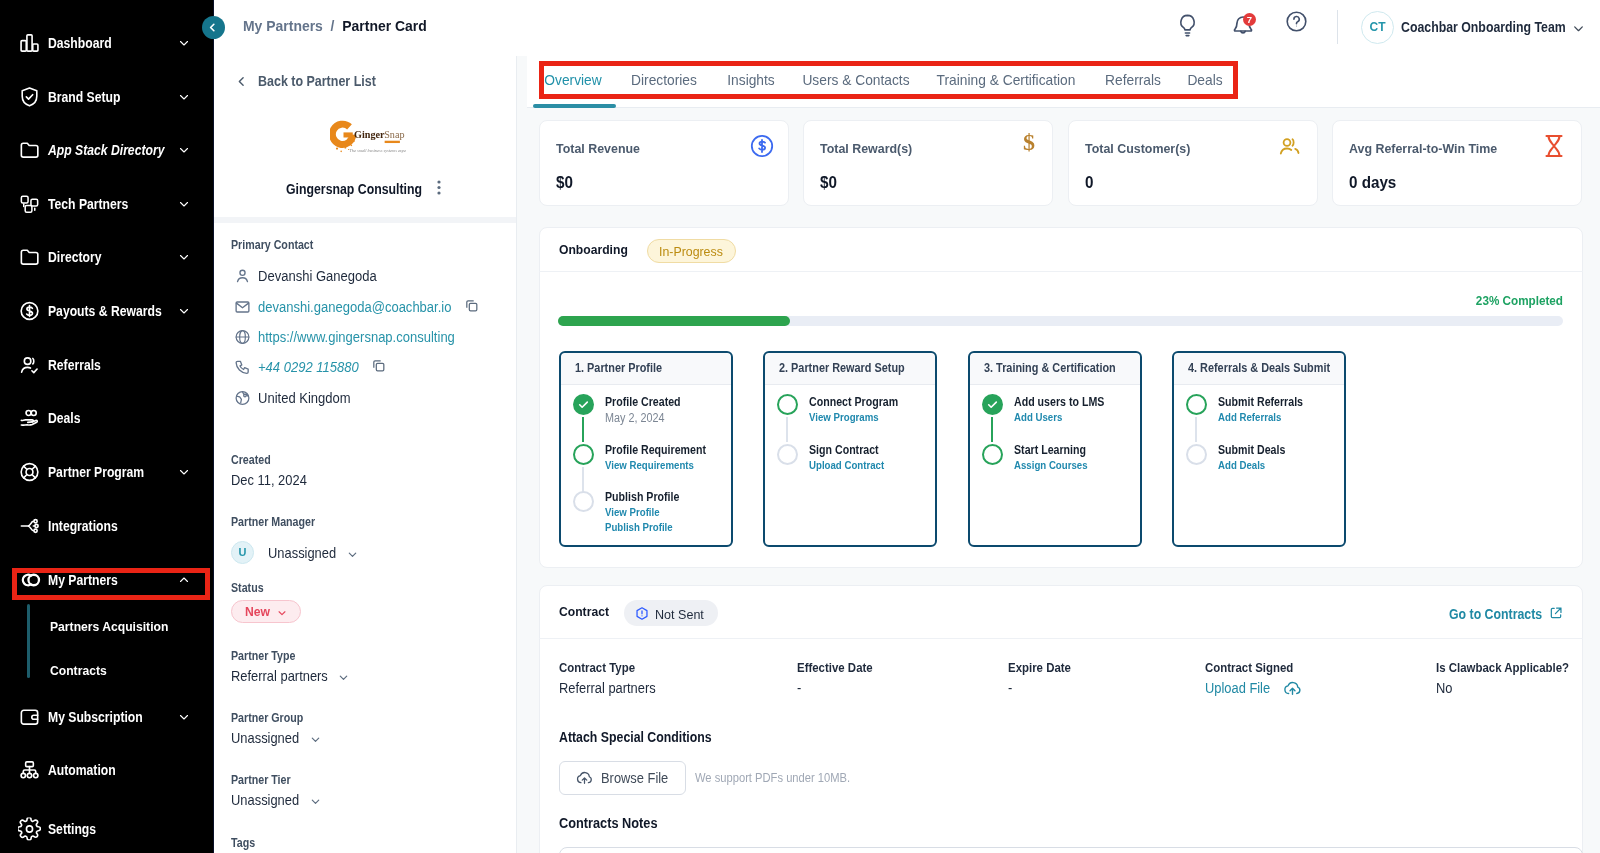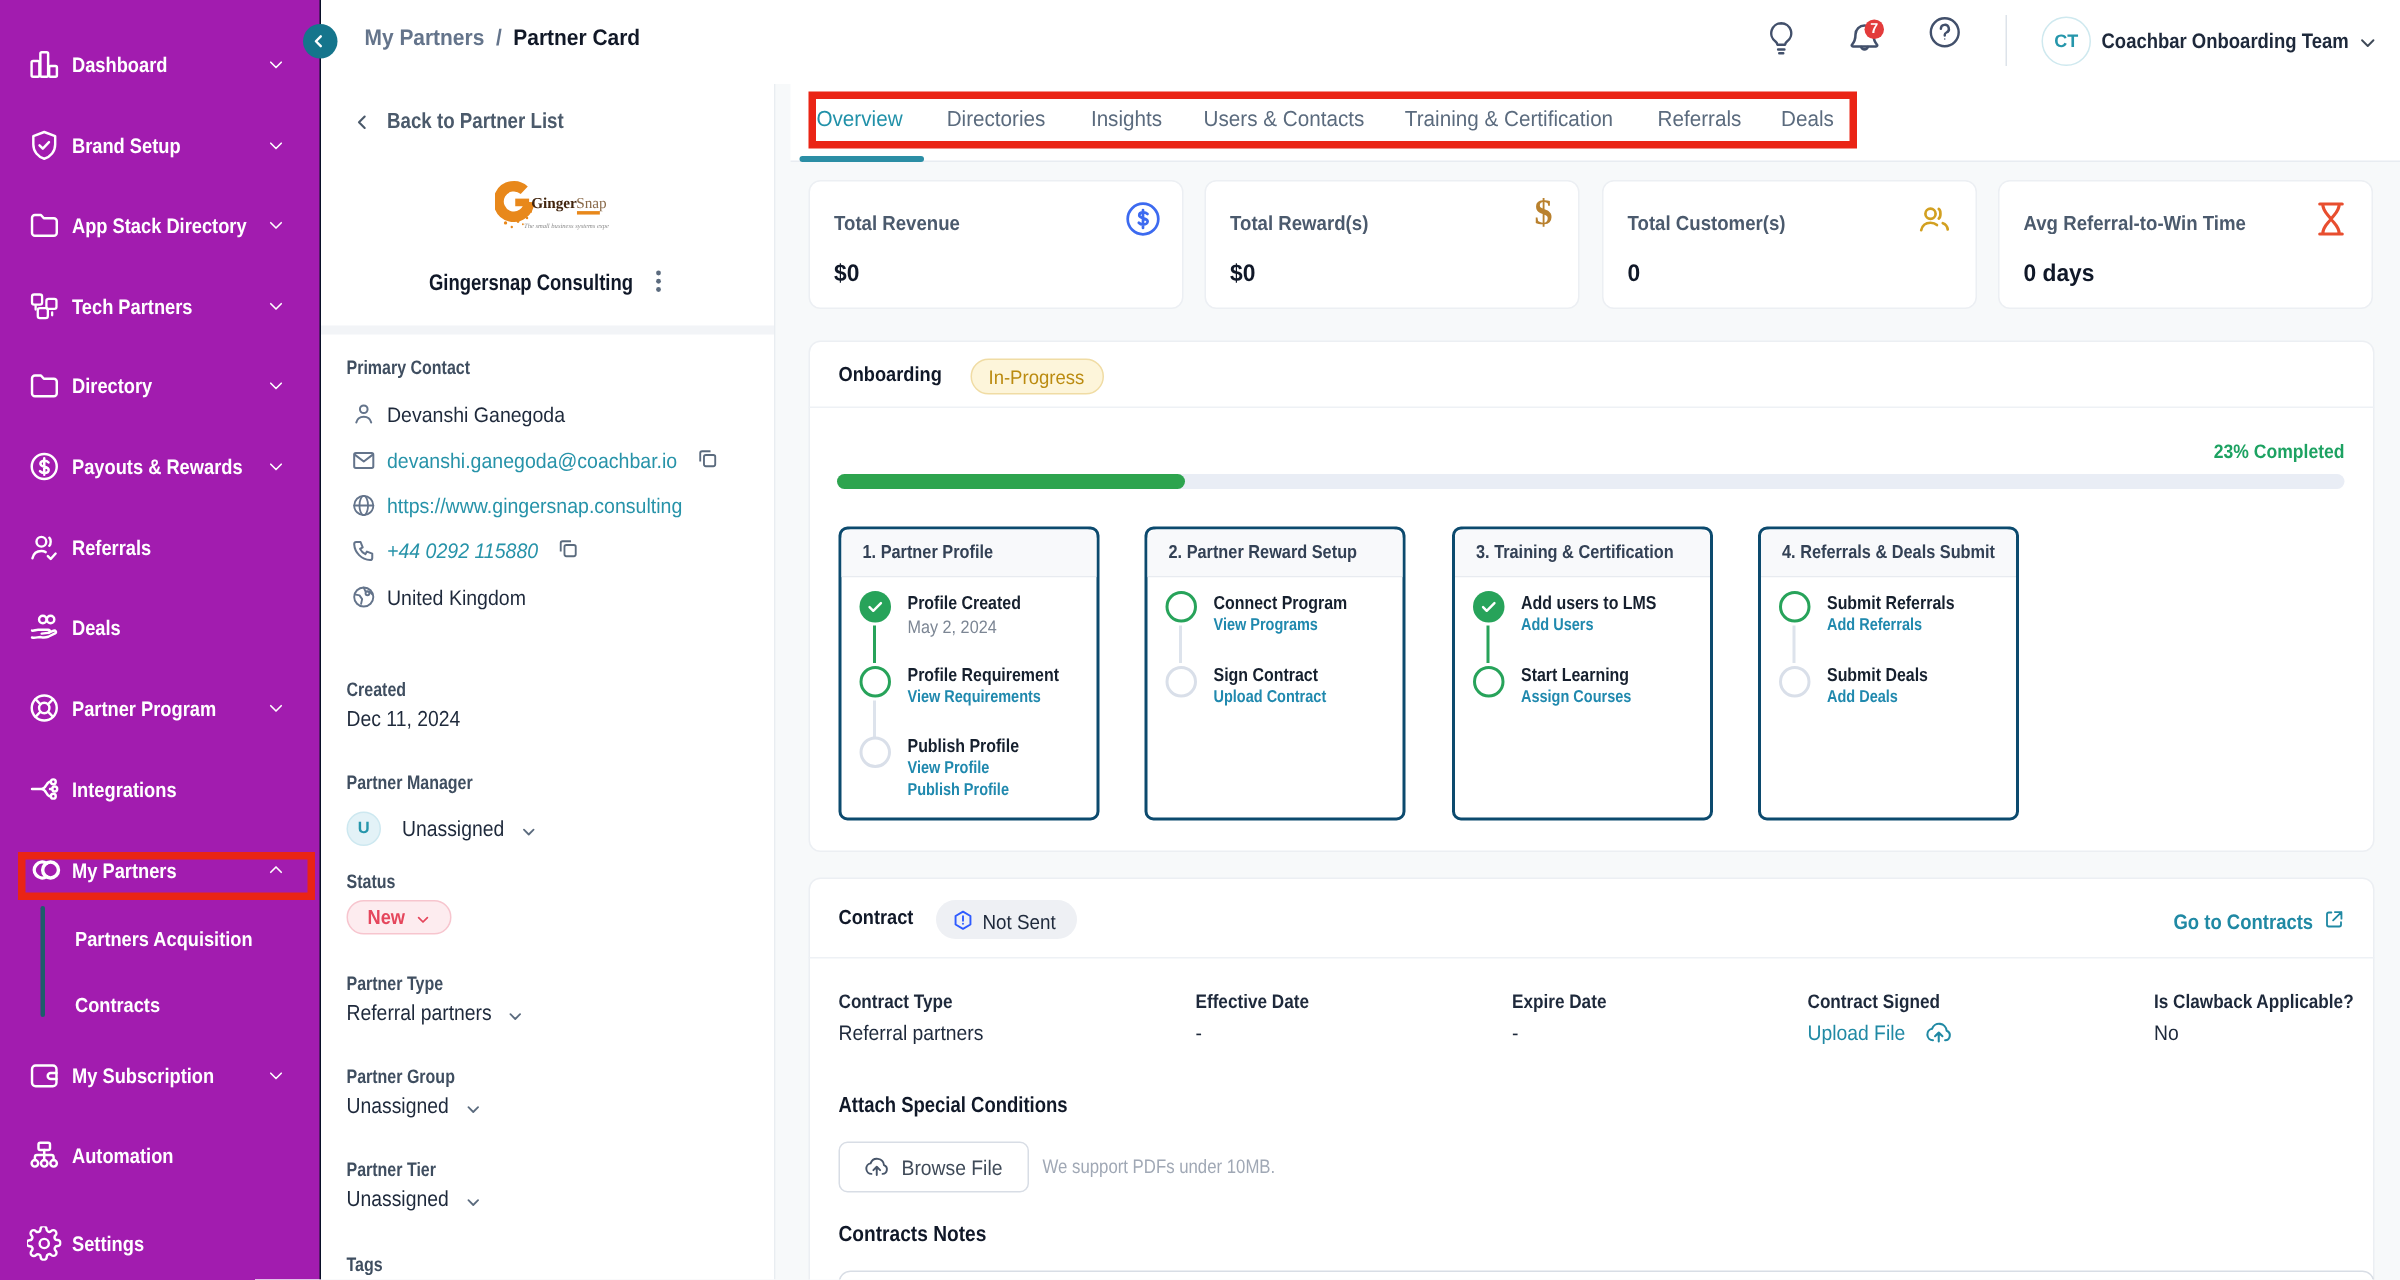--- a/index.html
+++ b/index.html
@@ -2,21 +2,21 @@
 <html><head>
 <meta charset="utf-8">
 <style>
 * { margin:0; padding:0; box-sizing:border-box; }
 html,body { width:1600px; height:853px; overflow:hidden; }
 body { font-family:"Liberation Sans", sans-serif; background:#f7f9fa; position:relative; }
 #app { position:absolute; left:0; top:0; width:1600px; height:853px; }
 .abs { position:absolute; }
 
 
-#sidebar { position:absolute; left:0; top:0; width:214px; height:853px; background:#a21caf; }
+#sidebar { position:absolute; left:0; top:0; width:214px; height:853px; background:#000000; }
 .sitem { position:absolute; left:0; width:214px; height:40px; }
 .sitem .sic { position:absolute; left:18px; top:50%; transform:translateY(-50%); width:23px; height:23px; }
 .sitem .stx { position:absolute; left:48px; top:50%; transform:translateY(-50%) scaleX(0.87); transform-origin:0 50%; color:#fff; font-size:14px; font-weight:bold; white-space:nowrap; }
 .sitem .sch { position:absolute; right:24px; top:50%; transform:translateY(-50%); width:12px; height:12px; }
 .subitem { position:absolute; left:50px; color:#fff; font-size:13.5px; font-weight:bold; transform:translateY(-50%) scaleX(0.9); transform-origin:0 50%; }
 #subline { position:absolute; left:27px; top:604px; width:3px; height:74px; background:#1d5d6b; border-radius:2px; }
 #mp-red { position:absolute; left:12px; top:568px; width:198px; height:32px; border:5px solid #ea2415; }
 
 
 #topbar { position:absolute; left:214px; top:0; width:1386px; height:56px; background:#fff; }
@@ -89,21 +89,21 @@
     <div class="sitem" style="top:77px;">
       <svg class="sic" viewBox="0 0 24 24" fill="none" stroke="#fff" stroke-width="1.7" stroke-linecap="round" stroke-linejoin="round">
           <path d="M12 2.6l7.6 2.9v5.8c0 4.8-3.2 8.5-7.6 9.9-4.4-1.4-7.6-5.1-7.6-9.9V5.5z"></path>
           <path d="M8.7 11.9l2.3 2.3 4.3-4.6"></path>
         </svg>
       <span class="stx">Brand Setup</span>
       <svg class="sch" viewBox="0 0 24 24" fill="none" stroke="#fff" stroke-width="2.2" stroke-linecap="round" stroke-linejoin="round">
           <path d="M5 9l7 7 7-7"></path>
         </svg>
     </div>
-    <div class="sitem" style="top:130px;">
+    <div class="sitem" style="top:130px;font-style:italic;">
       <svg class="sic" viewBox="0 0 24 24" fill="none" stroke="#fff" stroke-width="1.7" stroke-linecap="round" stroke-linejoin="round">
           <path d="M3.5 7c0-1.1.9-2 2-2h4.2l2 2.3h7c1.1 0 2 .9 2 2v8.2c0 1.1-.9 2-2 2h-13.2c-1.1 0-2-.9-2-2z"></path>
         </svg>
       <span class="stx">App Stack Directory</span>
       <svg class="sch" viewBox="0 0 24 24" fill="none" stroke="#fff" stroke-width="2.2" stroke-linecap="round" stroke-linejoin="round">
           <path d="M5 9l7 7 7-7"></path>
         </svg>
     </div>
     <div class="sitem" style="top:184px;">
       <svg class="sic" viewBox="0 0 24 24" fill="none" stroke="#fff" stroke-width="1.6" stroke-linecap="round" stroke-linejoin="round">

